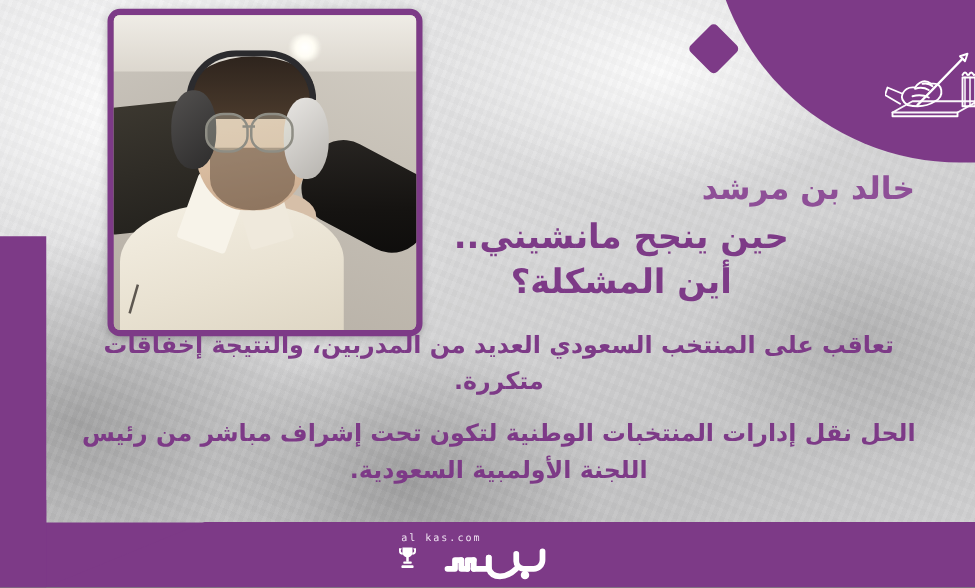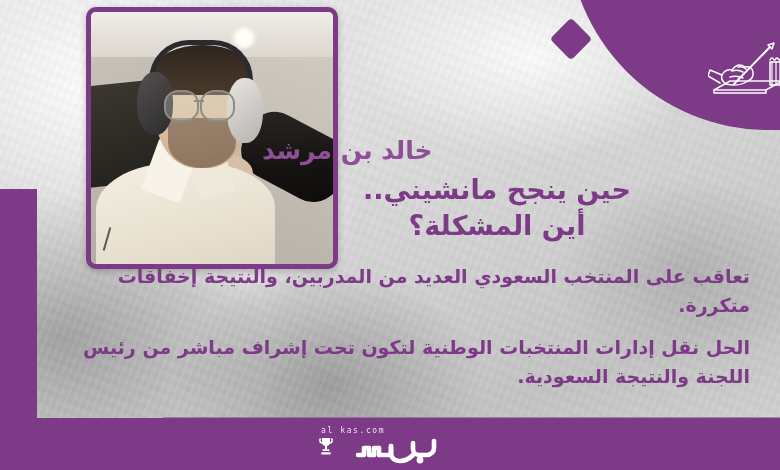--- a/index.html
+++ b/index.html
@@ -196,21 +196,21 @@
     font-weight: 700;
     color: #7d3a87;
     letter-spacing: 0.5px;
     text-shadow: 0 1px 1px rgba(255,255,255,.5);
   }
   .author {
     position: absolute;
     right: 48px;
     top: 136px;
     width: 470px;
-    text-align: left;
+    text-align: right;
     font-size: 25px;
     font-weight: 700;
     color: #8e4f97;
   }
   .headline {
     position: absolute;
     right: 44px;
     top: 172px;
     width: 478px;
     text-align: center;
@@ -219,20 +219,21 @@
     line-height: 1.32;
     color: #7d3a87;
   }
   .headline .l2 { display: block; }
 
   .body-copy {
     position: absolute;
     left: 48px;
     right: 30px;
     top: 262px;
+    text-align: center;
     font-size: 19px;
     font-weight: 700;
     line-height: 1.52;
     color: #7d3a87;
   }
   .body-copy p { margin: 0 0 13px 0; }
 
   
   .logo {
     position: absolute;
@@ -316,21 +317,21 @@
   </div>
 
   <div class="author">خالد بن مرشد</div>
   <div class="headline">
     <span class="l1">حين ينجح مانشيني..</span>
     <span class="l2">أين المشكلة؟</span>
   </div>
 
   <div class="body-copy">
     <p>تعاقب على المنتخب السعودي العديد من المدربين، والنتيجة إخفاقات متكررة.</p>
-    <p>الحل نقل إدارات المنتخبات الوطنية لتكون تحت إشراف مباشر من رئيس اللجنة والنتيجة السعودية.</p>
+    <p>الحل نقل إدارات المنتخبات الوطنية لتكون تحت إشراف مباشر من رئيس اللجنة الأولمبية السعودية.</p>
   </div>
 
   <div class="logo">
     <div class="logo-domain">al kas.com</div>
     <span class="logo-trophy">
       <svg width="16" height="22" viewBox="0 0 16 22" fill="#ffffff">
         <path d="M4 1 h8 v4 a4 4 0 0 1 -8 0 Z"></path>
         <path d="M3.4 1.6 H1.2 v2.2 a3 3 0 0 0 3 3 v-1.6 a1.6 1.6 0 0 1 -1.6 -1.6 Z"></path>
         <path d="M12.6 1.6 H14.8 v2.2 a3 3 0 0 1 -3 3 v-1.6 a1.6 1.6 0 0 0 1.6 -1.6 Z"></path>
         <rect x="7" y="8.4" width="2" height="4"></rect>

